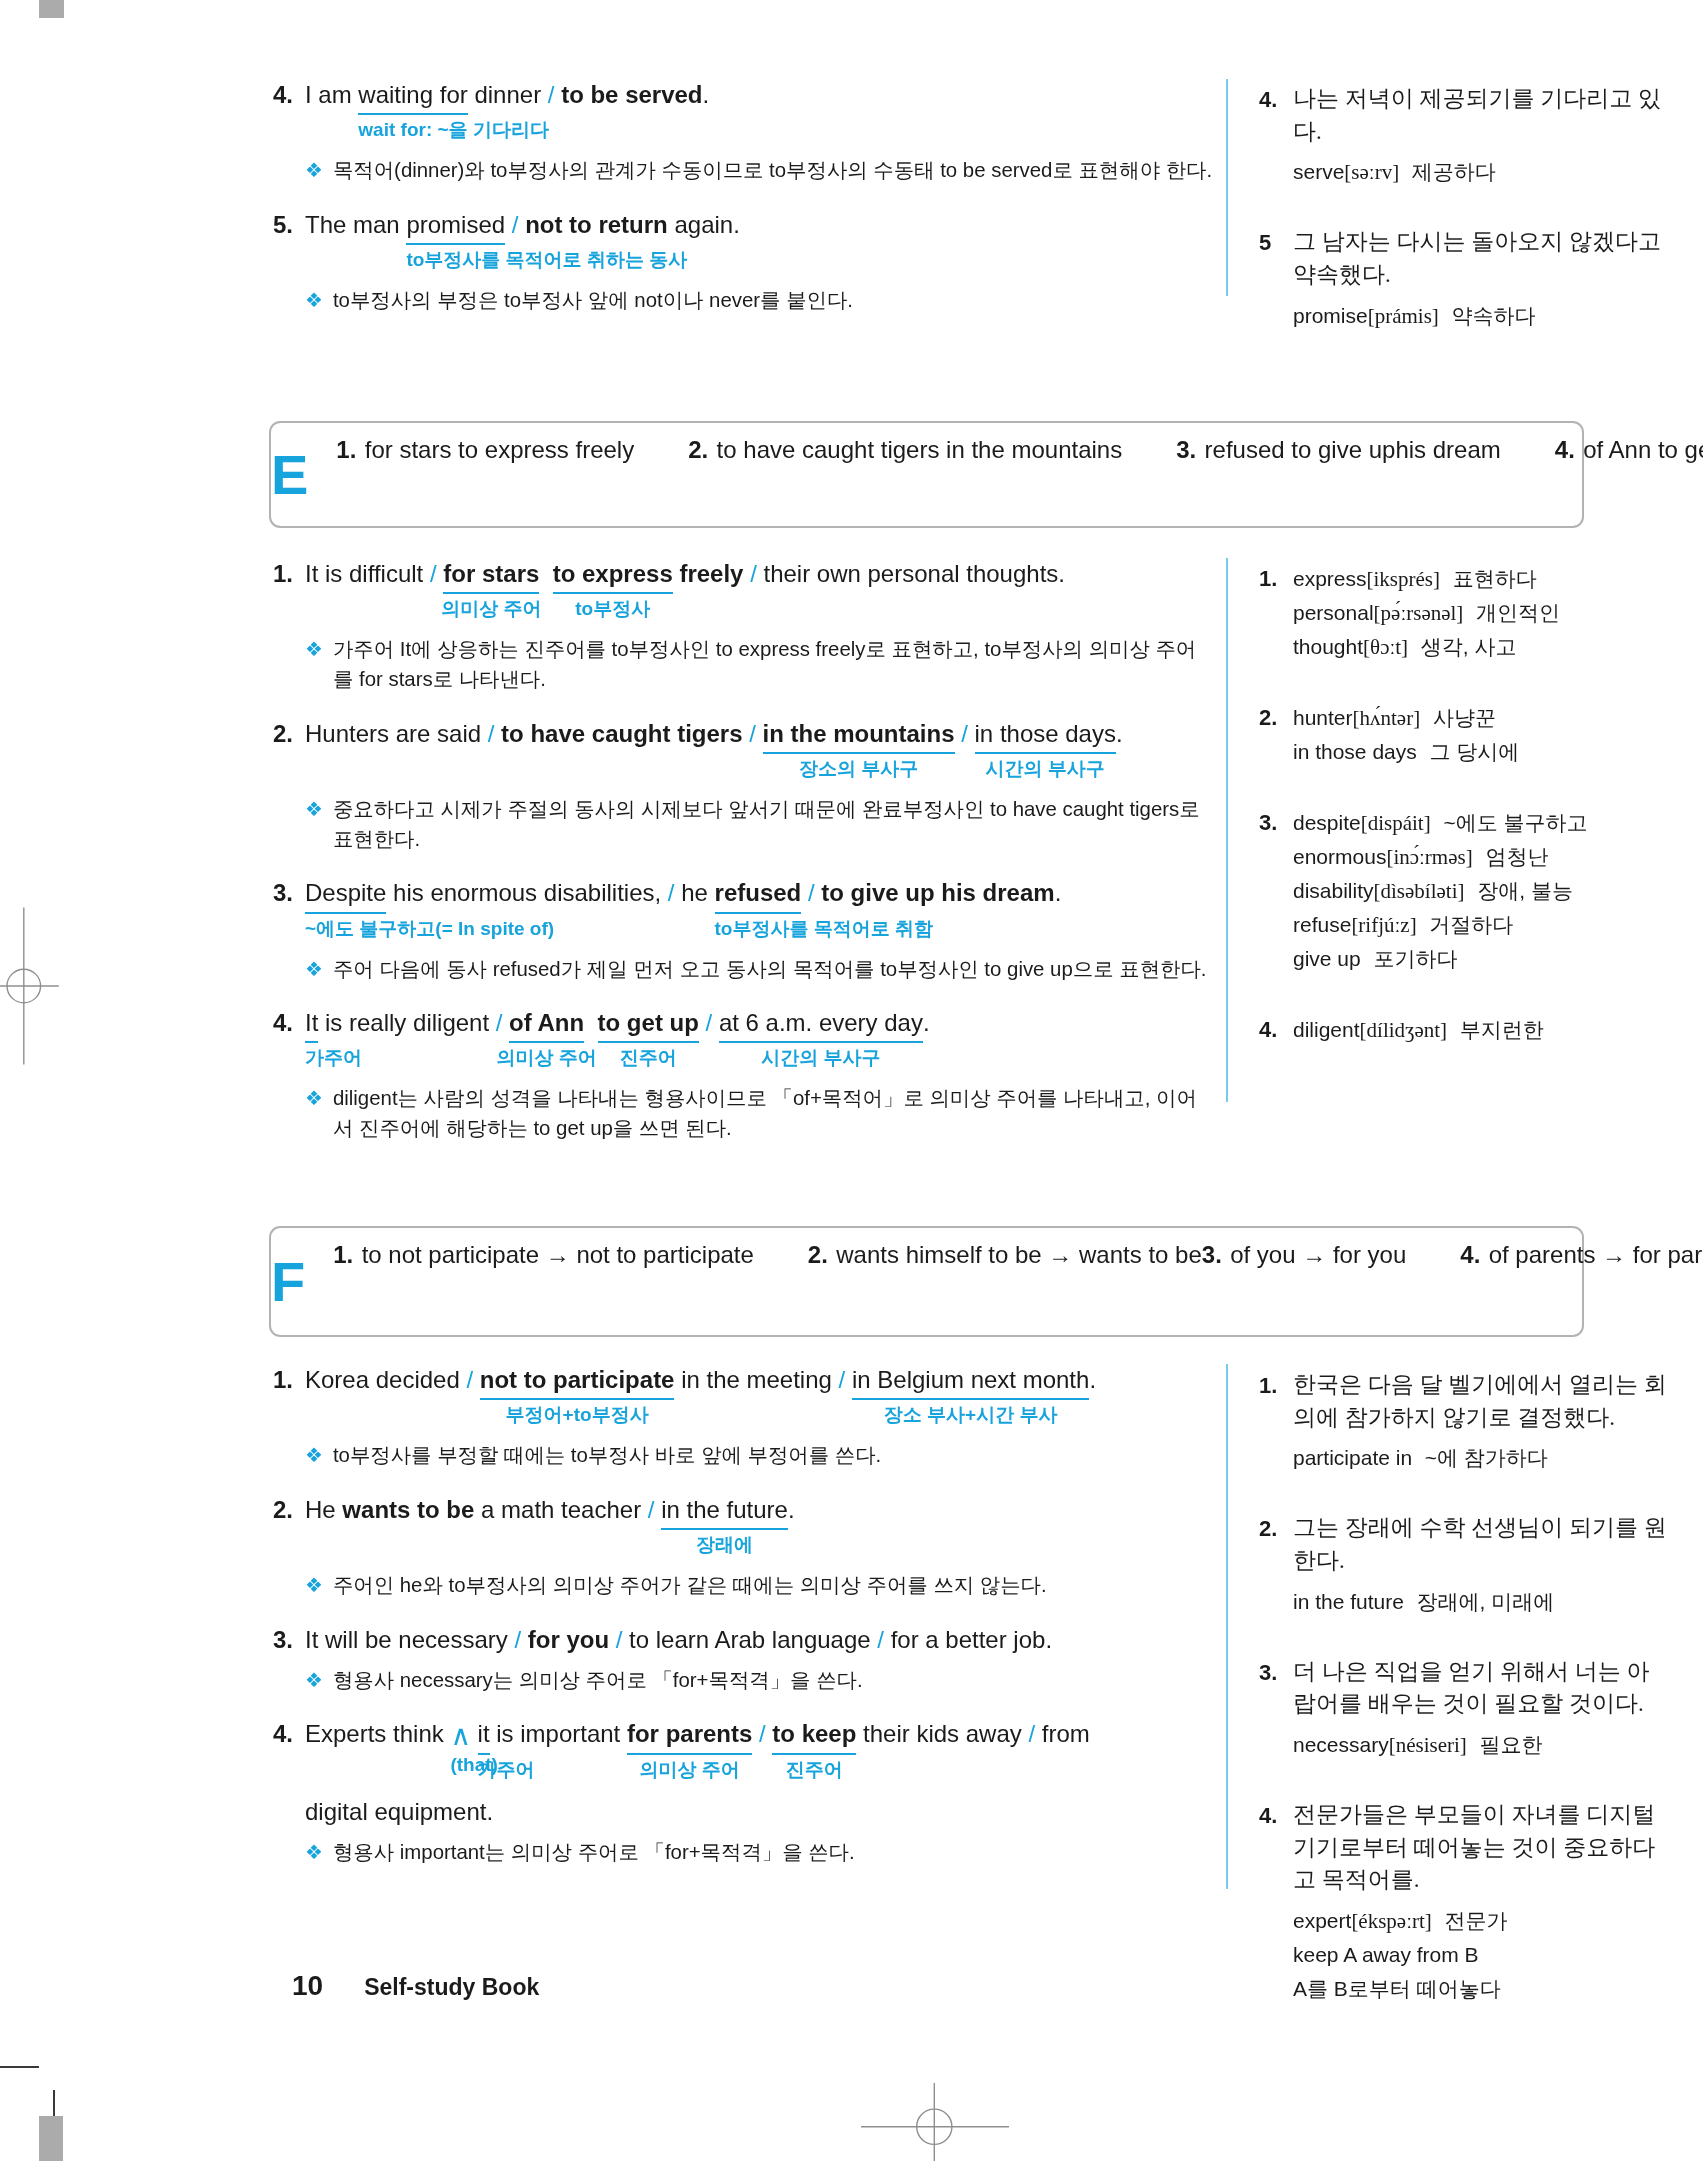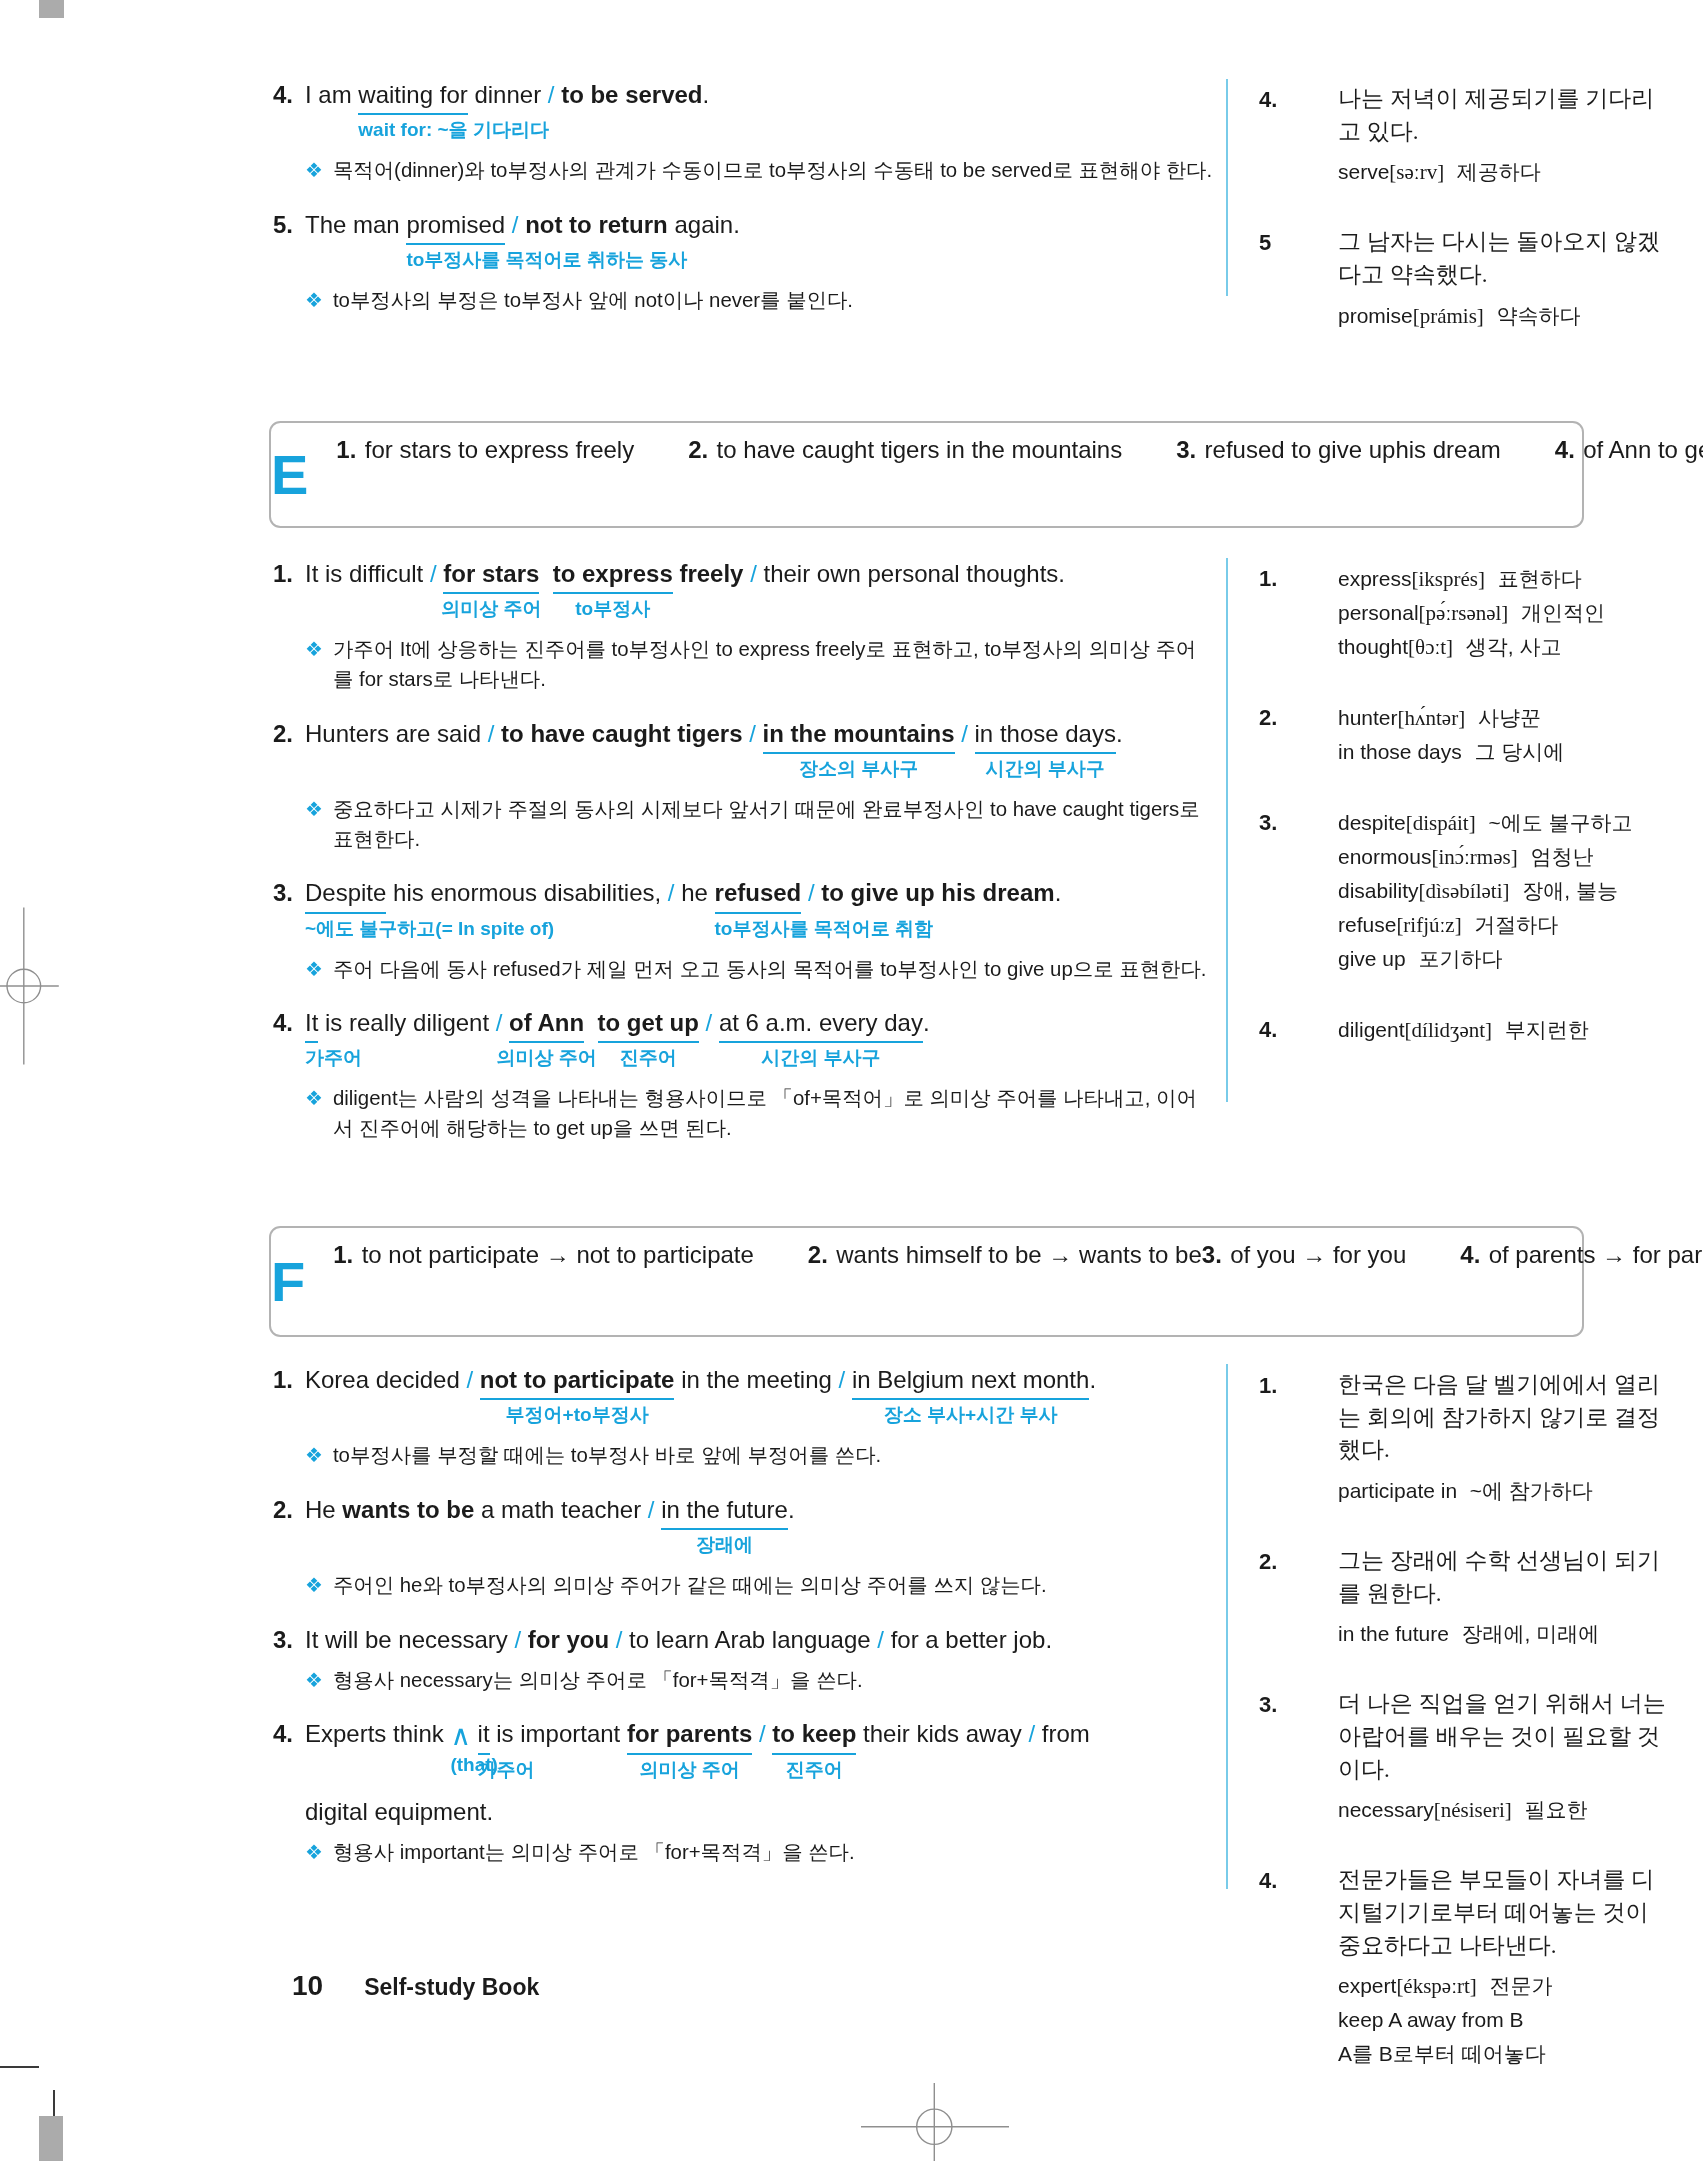--- a/index.html
+++ b/index.html
@@ -47,21 +47,21 @@
   .lbl{position:absolute;top:calc(100% + 7px);left:50%;transform:translateX(-50%);
        color:var(--accent);font-size:19px;font-weight:bold;white-space:nowrap;line-height:1;text-align:center;}
   .lbl.left{left:0;transform:none;}
 
   .note{display:flex;margin:0 0 22.5px 32px;font-size:20.4px;line-height:1.46;max-width:910px;}
   .note .bullet{flex:none;color:var(--accent);margin-right:10px;font-size:20px;}
 
   
   .sb-item{display:flex;margin-bottom:37px;}
   .sb-num{flex:none;width:34px;font-weight:bold;font-size:22px;line-height:1.5;}
-  .sb-body{flex:1;margin-left:45px;}
+  .sb-body{flex:1;}
   .sb-trans{font-family:"Liberation Serif", serif;font-size:23px;line-height:1.42;margin-bottom:7px;}
   .vline{font-size:21px;line-height:1.62;}
   .vp{font-family:"Liberation Serif", serif;}
   .vm{margin-left:12.7px;}
   .vm.flush{margin-left:0;}
 
   
   #footer{position:absolute;left:292px;top:1970px;display:flex;align-items:baseline;}
   #page-number{font-size:28px;font-weight:bold;}
   #book-title{font-size:23px;margin-left:41px;font-weight:700;}
@@ -292,21 +292,21 @@
       <div class="sb-item">
         <span class="sb-num">3.</span>
         <div class="sb-body">
           <div class="sb-trans">더 나은 직업을 얻기 위해서 너는 아랍어를 배우는 것이 필요할 것이다.</div>
           <div class="vline"><span class="vw">necessary</span><span class="vp">[nésiseri]</span><span class="vm">필요한</span></div>
         </div>
       </div>
       <div class="sb-item">
         <span class="sb-num">4.</span>
         <div class="sb-body">
-          <div class="sb-trans">전문가들은 부모들이 자녀를 디지털기기로부터 떼어놓는 것이 중요하다고 나타낸다.</div>
+          <div class="sb-trans">전문가들은 부모들이 자녀를 디지털기기로부터 떼어놓는 것이 중요하다고 목적어를.</div>
           <div class="vline"><span class="vw">expert</span><span class="vp">[ékspəːrt]</span><span class="vm">전문가</span></div>
           <div class="vline"><span class="vw">keep A away from B</span><span class="vp"></span><span class="vm"></span></div>
           <div class="vline"><span class="vw"></span><span class="vp"></span><span class="vm flush">A를 B로부터 떼어놓다</span></div>
         </div>
       </div>
     </div>
 
   <div id="footer">
     <span id="page-number">10</span>
     <span id="book-title">Self-study Book</span>

